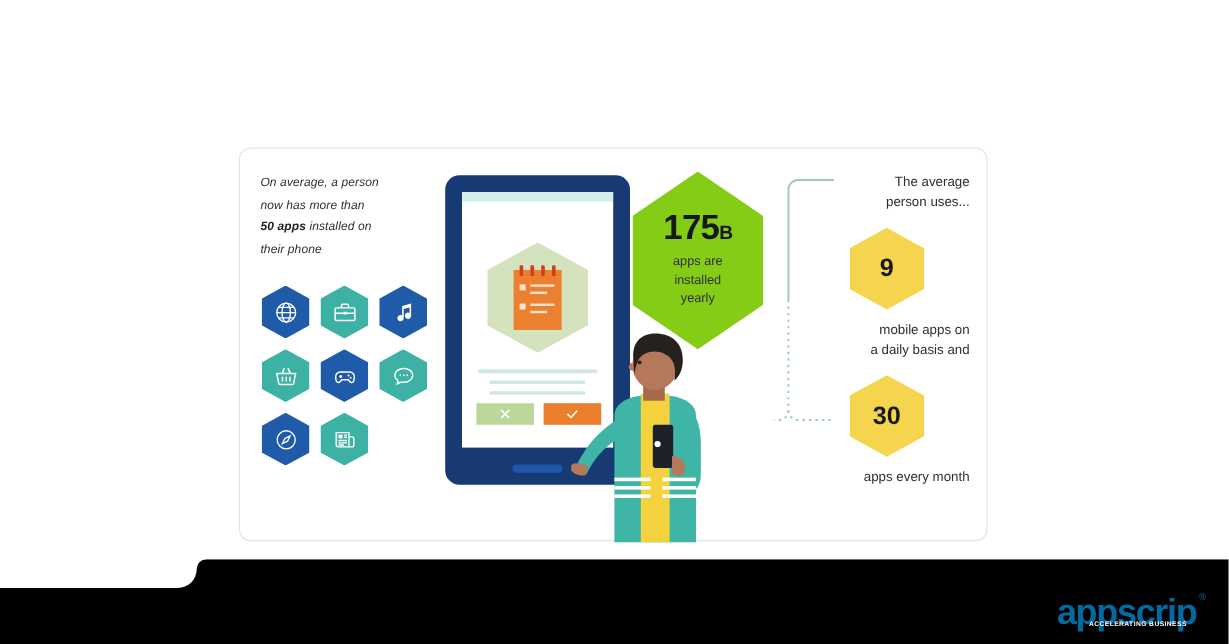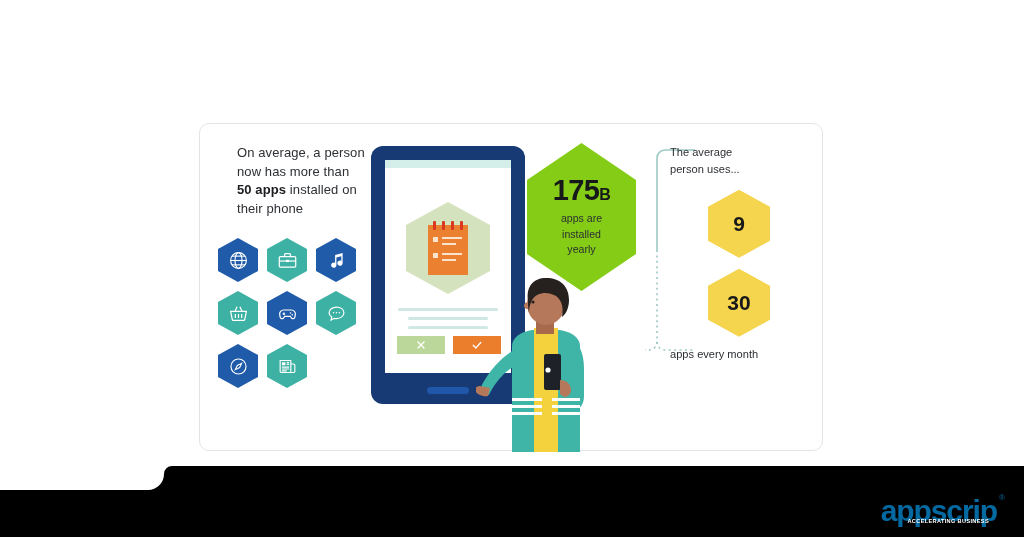--- a/index.html
+++ b/index.html
@@ -27,27 +27,28 @@
     width: 624px;
     height: 328px;
     background: #ffffff;
     border: 1px solid #e2e4e6;
     border-radius: 10px;
   }
 
   
   #left-copy {
     position: absolute;
-    left: 37px;
+    left: 17px;
     top: 20px;
     width: 148px;
-    font-size: 13px;
+    font-size: 10px;
     line-height: 18.6px;
     color: #2c2f33;
     letter-spacing: 0.1px;
+    font-style: italic;
   }
   #left-copy b { font-weight: 700; color: #1b1d20; }
 
   
   #icon-grid {
     position: absolute;
     left: 18px;
     top: 114px;
     width: 160px;
     display: flex;
@@ -201,21 +202,21 @@
 
   
   #connector { position: absolute; left: 445px; top: 22px; width: 52px; height: 210px; }
 
   
   #right-col {
     position: absolute;
     left: 470px;
     top: 20px;
     width: 138px;
-    text-align: left;
+    text-align: right;
     color: #2c2f33;
   }
   .r-text { font-size: 11.1px; line-height: 17.4px; }
   .hex-yellow {
     width: 62px;
     height: 68px;
     margin: 11px auto 9px;
     background: #f5d44e;
     clip-path: polygon(50% 0%, 100% 25%, 100% 75%, 50% 100%, 0% 75%, 0% 25%);
     display: flex;
@@ -446,20 +447,24 @@
     </svg>
 
     <div id="right-col">
       <div class="r-text">
         <span>The average</span><br>
         <span>person uses...</span>
       </div>
       <div class="hex-yellow">
         <span><span>9</span></span>
       </div>
+      <div class="r-text">
+        <span>mobile apps on</span><br>
+        <span>a daily basis and</span>
+      </div>
       <div class="hex-yellow">
         <span>30</span>
       </div>
       <div class="r-text">apps every month</div>
     </div>
 
   </div>
 
   <svg id="bottom-bar" viewBox="0 0 1024 71" preserveAspectRatio="none">
     <path d="M0 24 L148 24 A16 16 0 0 0 164 8 A8 8 0 0 1 172 0 L1024 0 L1024 71 L0 71 Z" fill="#000000"></path>

